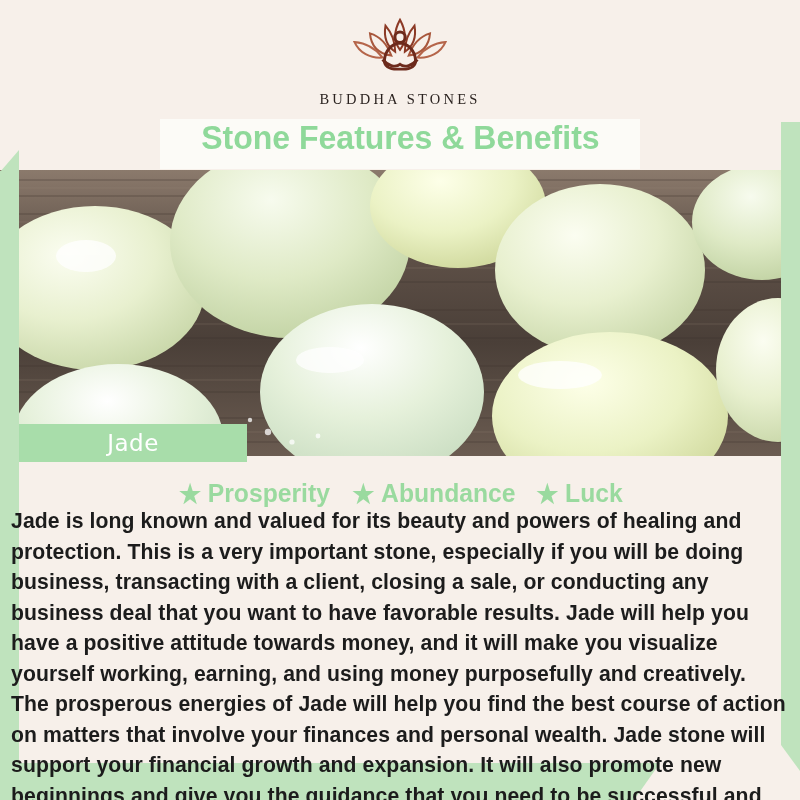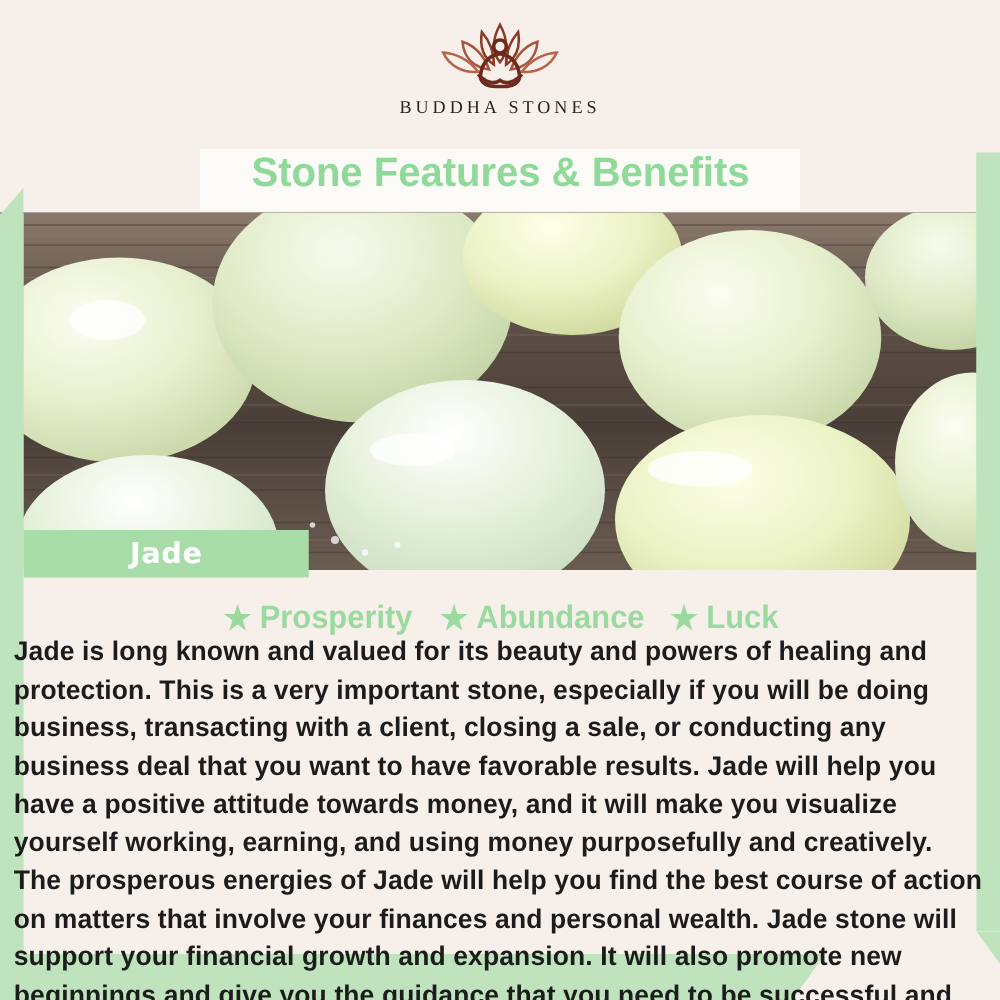--- a/index.html
+++ b/index.html
@@ -44,21 +44,21 @@
     clip-path:polygon(0 0, 100% 0, calc(100% - 26px) 100%, 0 100%);
     z-index:2;
   }
 
   
   .header{
     position:absolute;left:0;top:0;width:800px;height:122px;
     background:#f7f0ea;z-index:4;
     display:flex;flex-direction:column;align-items:center;justify-content:flex-start;
   }
-  .logo-wrap{margin-top:14px;display:flex;flex-direction:column;align-items:center;}
+  .logo-wrap{margin-top:14px;display:flex;flex-direction:column;align-items:center;gap:13px;}
   .logo-mark{width:150px;height:60px;display:block;}
   .logo-word{
     margin-top:4px;
     font-family:"Liberation Serif", serif;
     font-size:14.5px;letter-spacing:3.2px;color:#2b2320;
     font-weight:400;
   }
 
   
   .title-panel{
@@ -84,21 +84,21 @@
   .photo svg{display:block;width:800px;height:286px;}
 
   
   .jade-band{
     position:absolute;left:19px;top:424px;width:228px;height:38px;
     background:#a8ddaa;z-index:6;
     display:flex;align-items:center;justify-content:center;
   }
   .jade-text{
     font-family:"DejaVu Sans",sans-serif;
-    font-weight:bold;font-size:23px;color:#ffffff;letter-spacing:0.5px;
+    font-weight:normal;font-size:23px;color:#ffffff;letter-spacing:0.5px;
   }
 
   
   .content{
     position:absolute;left:19px;top:456px;width:762px;height:307px;
     background:#f7f0ea;z-index:5;
   }
   .benefits{
     position:absolute;left:0;top:22px;width:762px;
     display:flex;align-items:center;justify-content:center;gap:14px;

